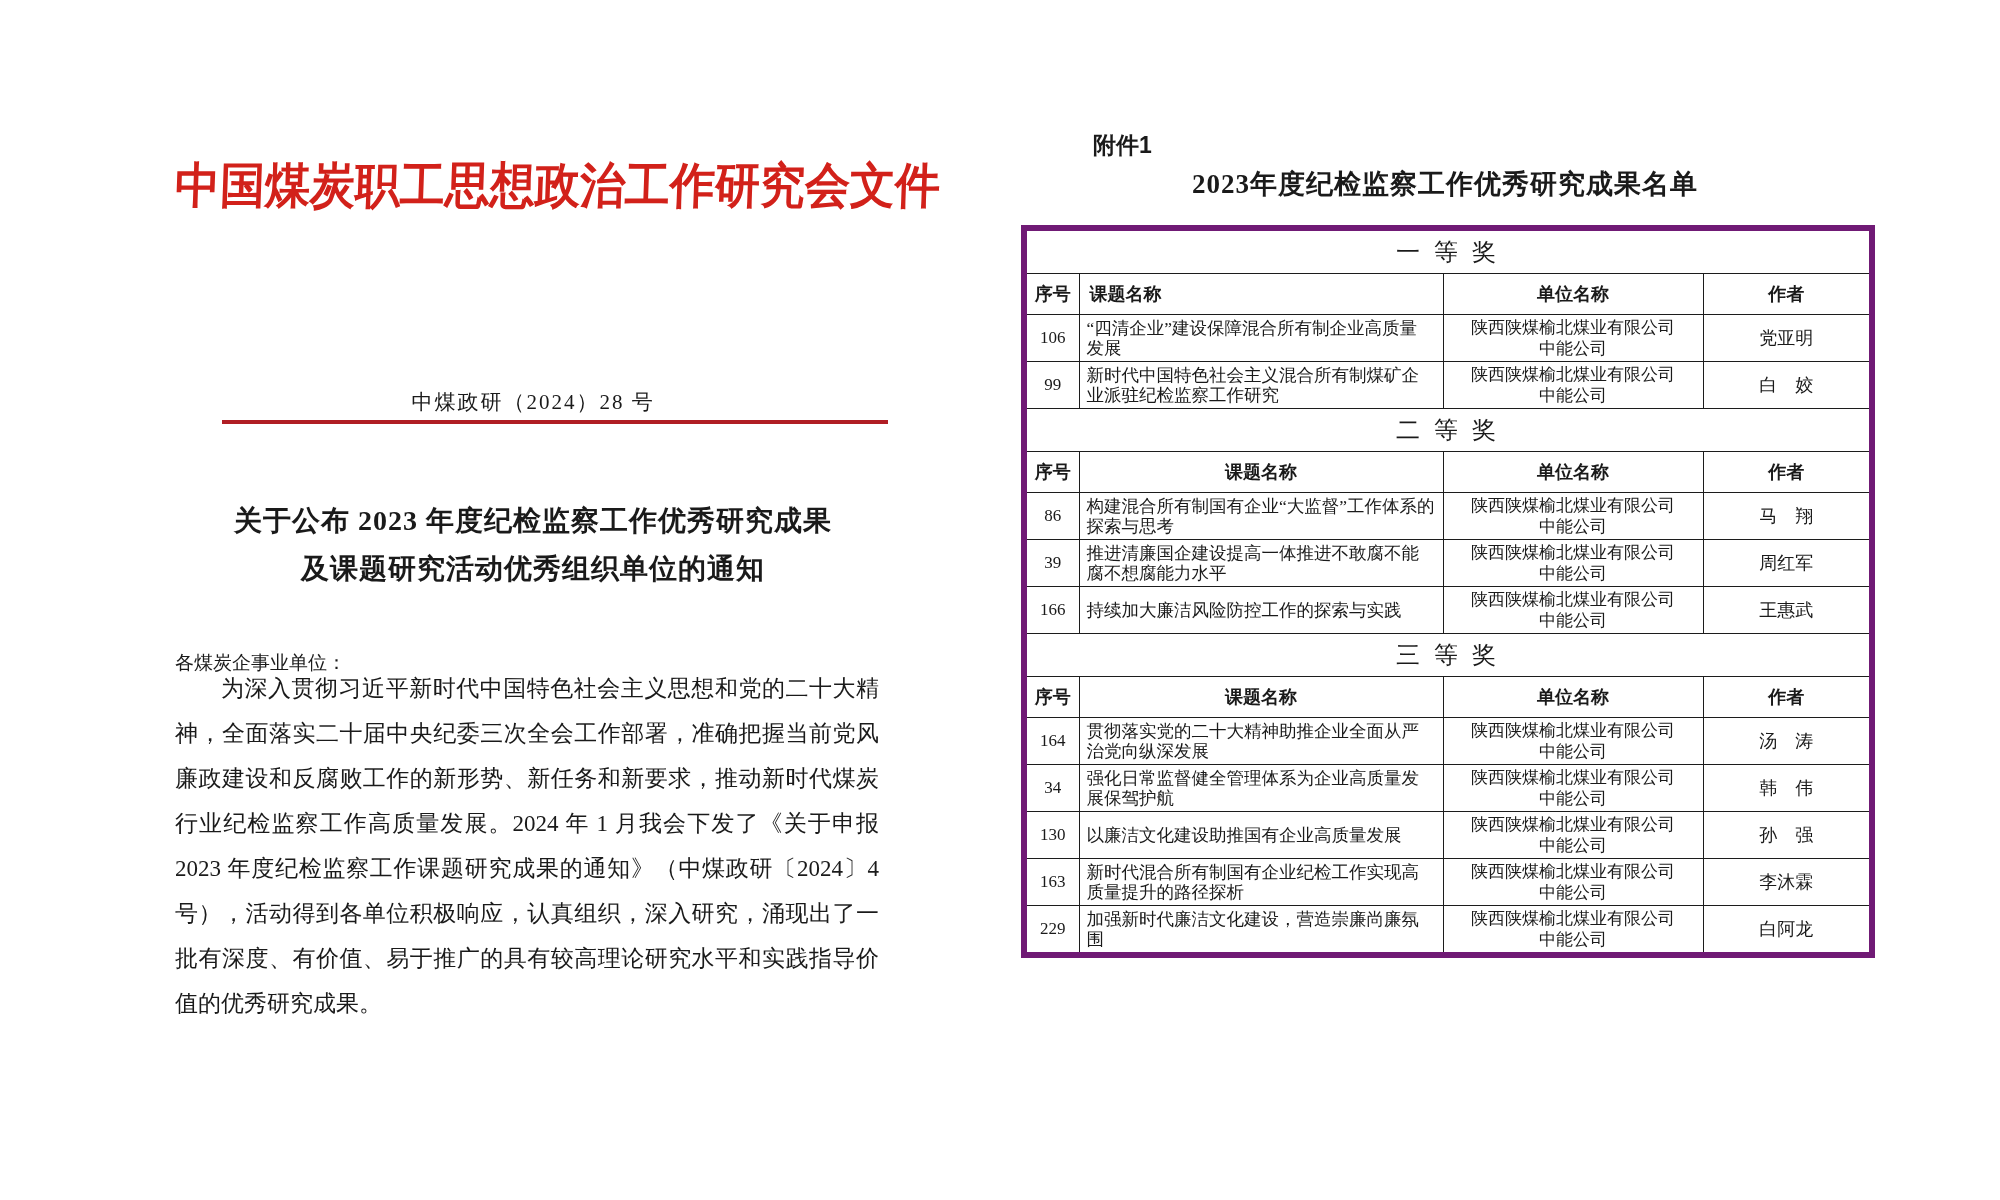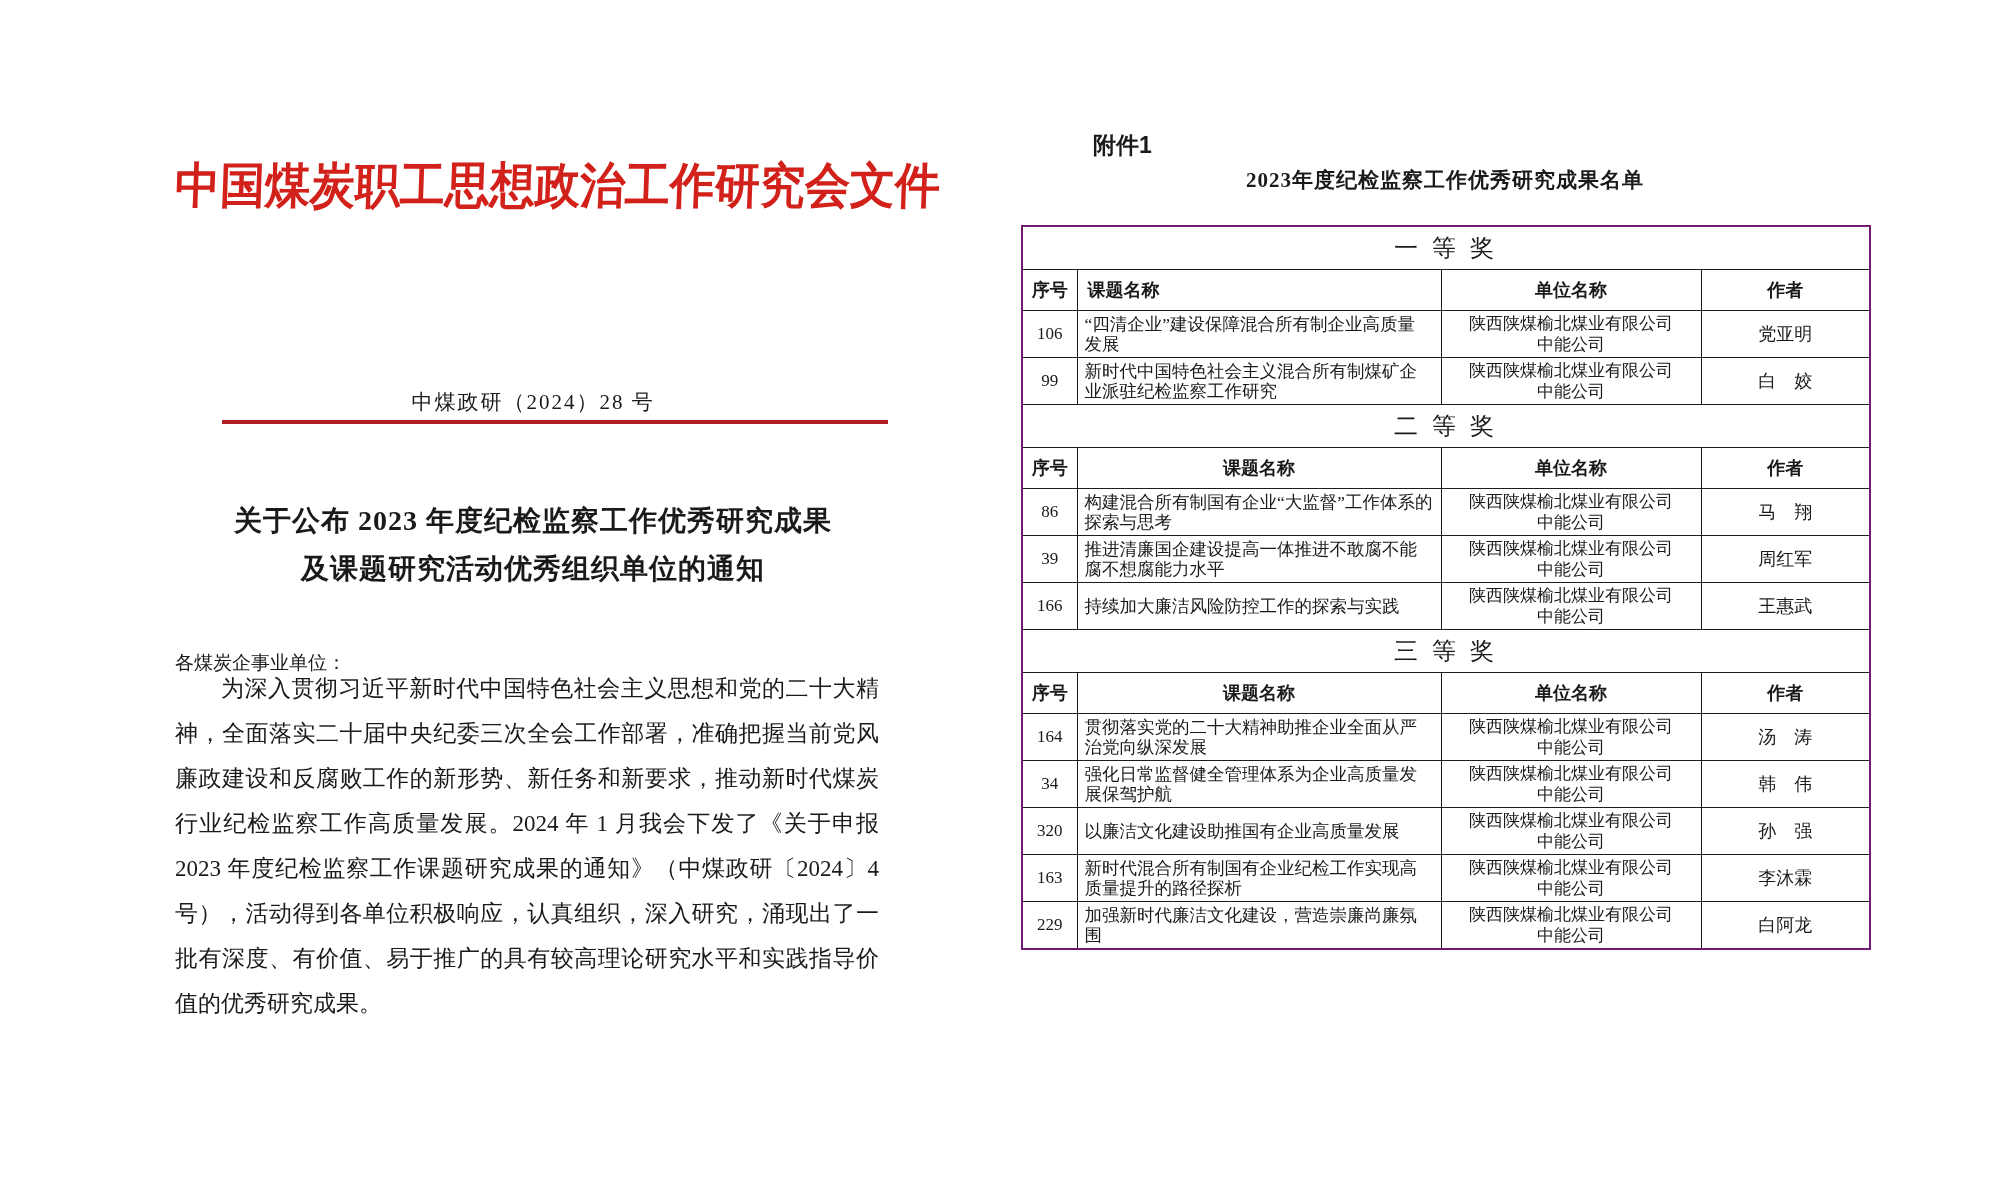--- a/index.html
+++ b/index.html
@@ -46,34 +46,34 @@
     margin:0;
   }
   
   .attachment-label{
     position:absolute;left:1093px;top:130px;
     font-size:23px;font-weight:bold;
     font-family:"Liberation Sans","DejaVu Sans",sans-serif;
   }
   .list-title{
     position:absolute;left:1021px;top:166px;width:848px;
-    text-align:center;font-size:21px;font-weight:bold;margin:0;
+    text-align:center;font-size:27px;font-weight:bold;margin:0;
     letter-spacing:1px;
   }
   table.awards{
     position:absolute;left:1021px;top:225px;width:848px;
     border-collapse:collapse;table-layout:fixed;
     font-family:"Liberation Serif","DejaVu Serif",serif;
   }
   table.awards td{
     border:1px solid #1c1c1c;
     padding:2px 6px;
     vertical-align:middle;
   }
-  table.awards{border:2px solid #701a75;}
+  table.awards{border:6px solid #701a75;}
   tr.award-row td{
     height:38px;text-align:center;
     font-size:24px;letter-spacing:4px;
   }
   tr.head-row td{
     height:36px;text-align:center;
     font-size:18px;font-weight:bold;
   }
   tr.head-row td.topic-left{text-align:left;padding-left:10px;}
   tr.data-row td{height:40px;font-size:17.5px;}
@@ -190,21 +190,21 @@
           <td class="author">汤　涛</td>
         </tr>
         <tr class="data-row">
           <td class="no">34</td>
           <td class="topic">强化日常监督健全管理体系为企业高质量发展保驾护航</td>
           <td class="unit">陕西陕煤榆北煤业有限公司
 中能公司</td>
           <td class="author">韩　伟</td>
         </tr>
         <tr class="data-row">
-          <td class="no">320</td>
+          <td class="no">130</td>
           <td class="topic">以廉洁文化建设助推国有企业高质量发展</td>
           <td class="unit">陕西陕煤榆北煤业有限公司
 中能公司</td>
           <td class="author">孙　强</td>
         </tr>
         <tr class="data-row">
           <td class="no">163</td>
           <td class="topic">新时代混合所有制国有企业纪检工作实现高质量提升的路径探析</td>
           <td class="unit">陕西陕煤榆北煤业有限公司
 中能公司</td>

